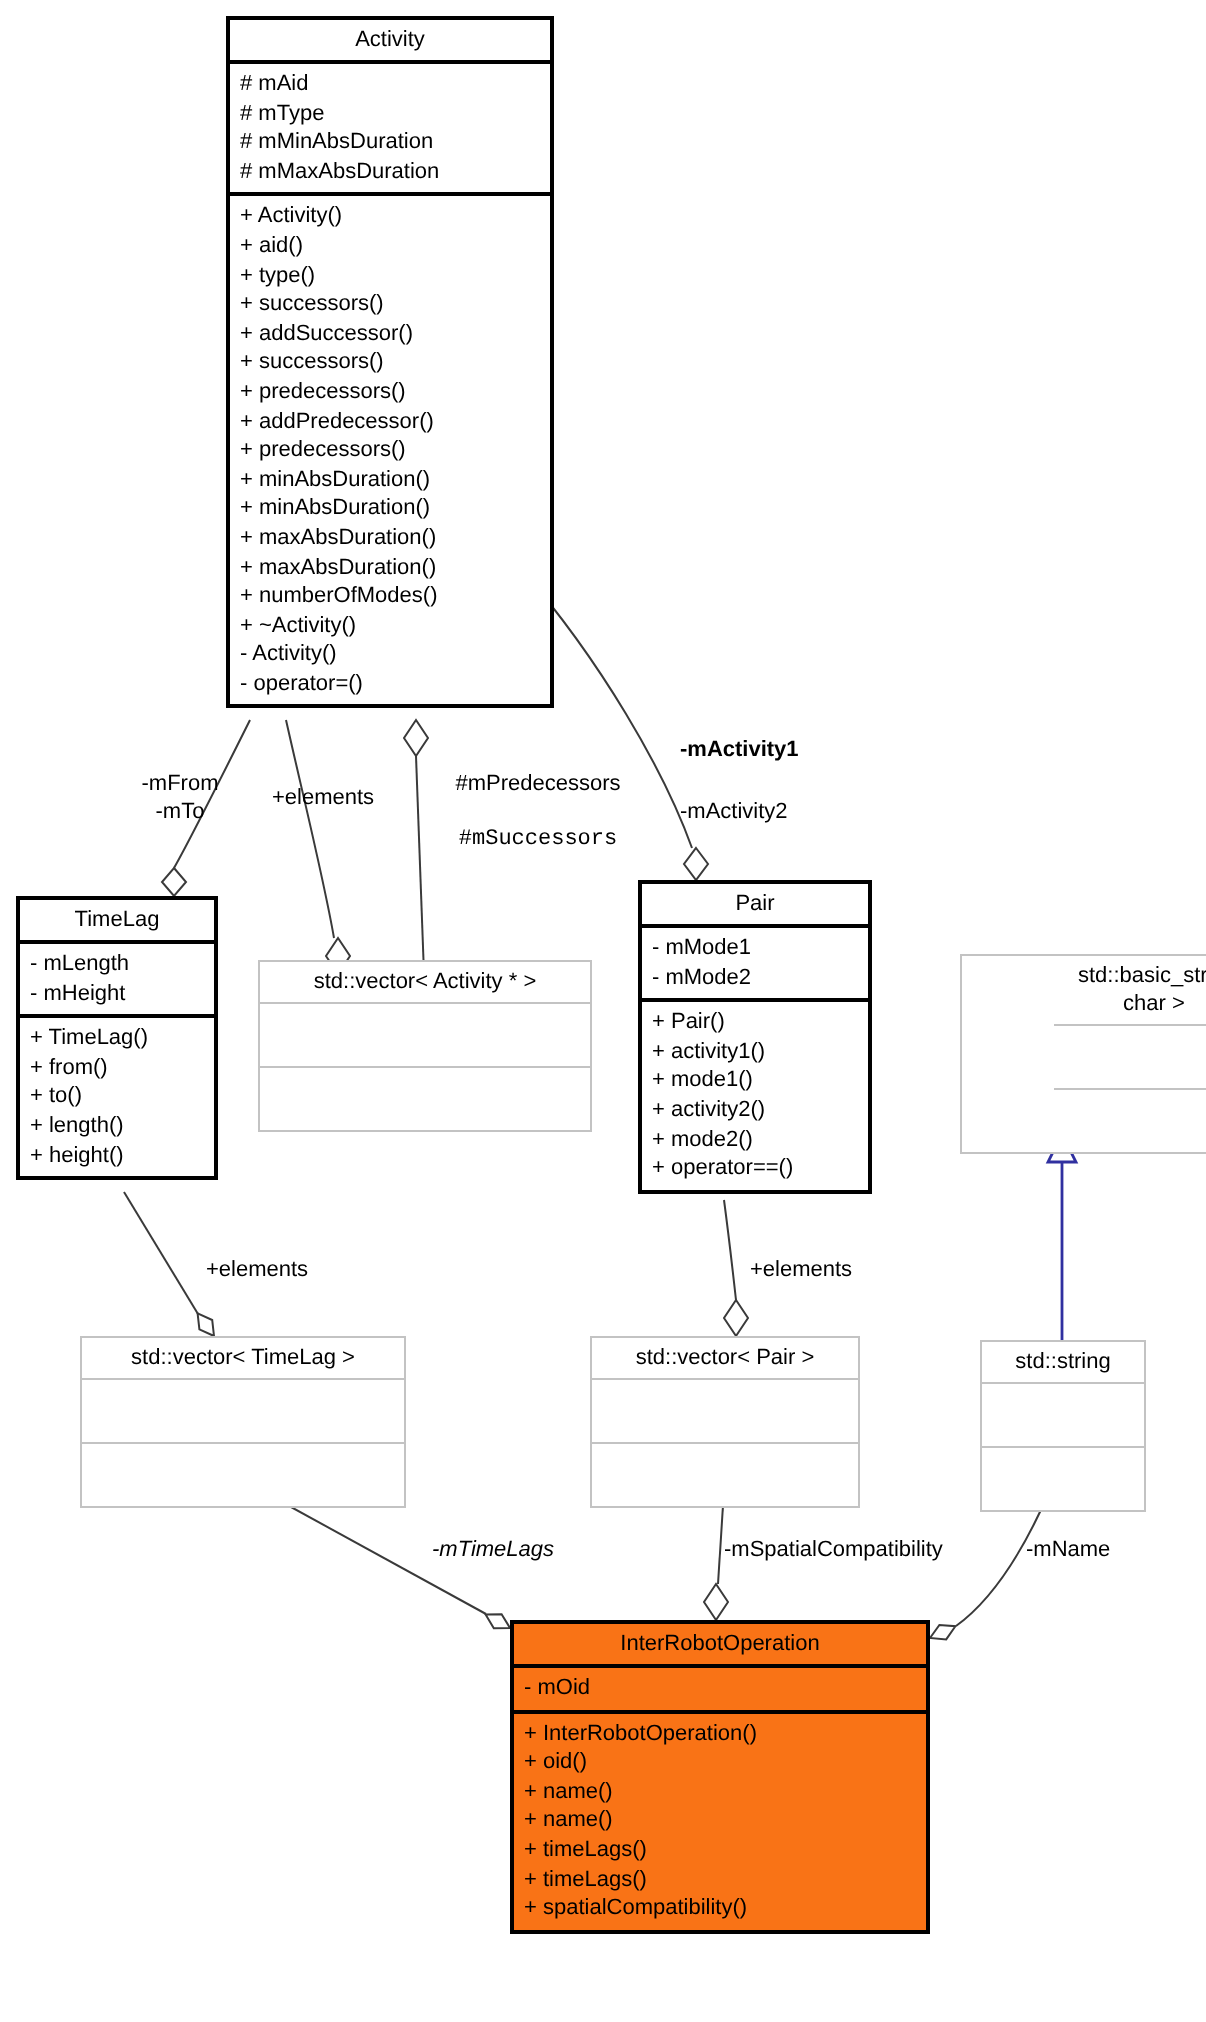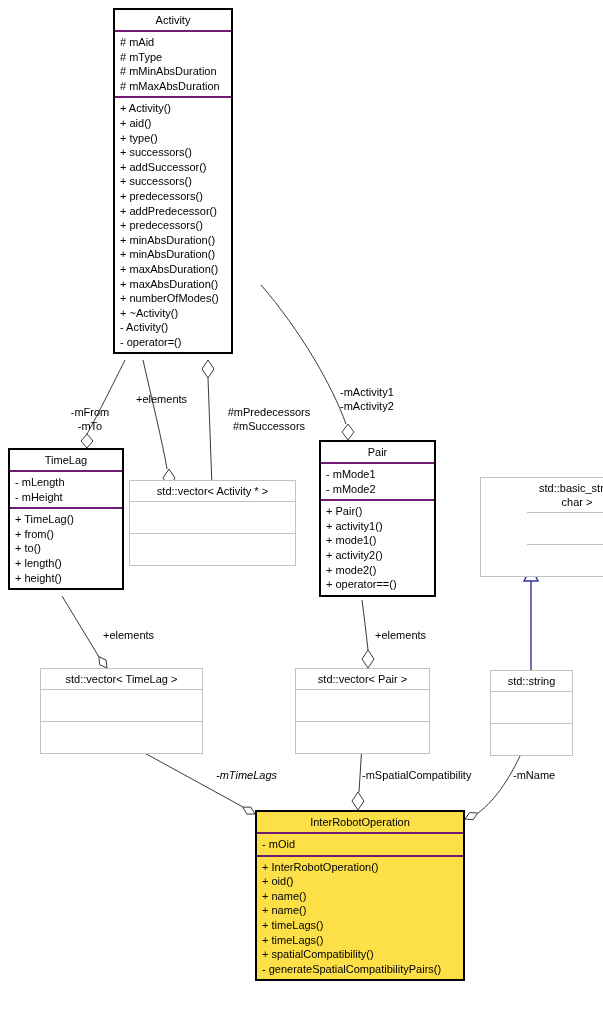--- a/index.html
+++ b/index.html
@@ -1,28 +1,28 @@
 <!DOCTYPE html>
 <html><head>
 <meta charset="utf-8">
 <style>
   html,body{margin:0;padding:0;background:#fff;}
   .canvas{position:relative;width:603px;height:1011px;background:#ffffff;
           font-family:"Liberation Sans",sans-serif;font-size:11px;color:#000;overflow:hidden;}
   svg.edges{position:absolute;left:0;top:0;width:603px;height:1011px;}
   .box{position:absolute;background:#ffffff;border:2px solid #000;box-sizing:border-box;}
   .box.ext{border:1px solid #c3c3c3;}
-  .box.hl{background:#fde047;}
+  .box.hl{background:#f97316;}
   .title{text-align:center;padding:3px 4px;line-height:14px;}
-  .sec{border-top:2px solid #701a75;padding:3px 5px;line-height:14.6px;}
+  .sec{border-top:2px solid #000000;padding:3px 5px;line-height:14.6px;}
   .ext .sec{border-top:1px solid #c3c3c3;}
   .empty{height:25px;}
   .wrapsec{overflow-wrap:anywhere;}
   .elabel{position:absolute;white-space:nowrap;line-height:14px;}
-  .elabel.c{text-align:center;margin-top:20px;}
+  .elabel.c{text-align:center;}
 </style>
 </head>
 <body>
 
 <div class="canvas">
 
   <svg class="edges" viewBox="0 0 603 1011">
     <g fill="none" stroke-width="1" stroke="#3a3a3a">
 
       <path d="M125,360 C110,390 95,420 87,434"></path>
@@ -51,21 +51,21 @@
 
       <path d="M525,745 C512,775 496,800 478,813"></path>
       <polygon points="465,819 469.7,812.5 477.7,813.1 473.1,819.7" fill="#ffffff"></polygon>
     </g>
     <g fill="none" stroke-width="1.4" stroke="#3030a0">
       <path d="M531,670 L531,581"></path>
       <polygon points="531,567 524,581 538,581" fill="#ffffff"></polygon>
     </g>
   </svg>
 
-  <div class="box" style="left:113px;top:8px;width:120px;">
+  <div class="box" style="left:113px;top:8px;width:164px;">
     <div class="title">Activity</div>
     <div class="sec">
       <div># mAid</div>
       <div># mType</div>
       <div># mMinAbsDuration</div>
       <div># mMaxAbsDuration</div>
     </div>
     <div class="sec">
       <div>+ Activity()</div>
       <div>+ aid()</div>
@@ -80,21 +80,21 @@
       <div>+ minAbsDuration()</div>
       <div>+ maxAbsDuration()</div>
       <div>+ maxAbsDuration()</div>
       <div>+ numberOfModes()</div>
       <div>+ ~Activity()</div>
       <div>- Activity()</div>
       <div>- operator=()</div>
     </div>
   </div>
 
-  <div class="box" style="left:8px;top:448px;width:116px;">
+  <div class="box" style="left:8px;top:448px;width:101px;">
     <div class="title">TimeLag</div>
     <div class="sec">
       <div>- mLength</div>
       <div>- mHeight</div>
     </div>
     <div class="sec">
       <div>+ TimeLag()</div>
       <div>+ from()</div>
       <div>+ to()</div>
       <div>+ length()</div>
@@ -154,30 +154,29 @@
       <div>- mOid</div>
     </div>
     <div class="sec wrapsec">
       <div>+ InterRobotOperation()</div>
       <div>+ oid()</div>
       <div>+ name()</div>
       <div>+ name()</div>
       <div>+ timeLags()</div>
       <div>+ timeLags()</div>
       <div>+ spatialCompatibility()</div>
-      <div>- generateSpatialCompatibilityPairs()</div>
     </div>
   </div>
 
   <div class="elabel c" style="left:66px;top:385px;width:48px;">-mFrom</div>
   <div class="elabel c" style="left:66px;top:399px;width:48px;">-mTo</div>
   <div class="elabel" style="left:136px;top:392px;">+elements</div>
   <div class="elabel c" style="left:216px;top:385px;width:106px;">#mPredecessors</div>
-  <div class="elabel c" style="left:216px;top:399px;width:106px;">#mSuccessors</div>
-  <div class="elabel" style="left:340px;top:385px;">-mActivity1</div>
+  <div class="elabel c" style="left:216px;top:413px;width:106px;font-family:Liberation Mono, monospace;">#mSuccessors</div>
+  <div class="elabel" style="left:340px;top:368px;font-weight:bold;">-mActivity1</div>
   <div class="elabel" style="left:340px;top:399px;">-mActivity2</div>
   <div class="elabel" style="left:103px;top:628px;">+elements</div>
   <div class="elabel" style="left:375px;top:628px;">+elements</div>
   <div class="elabel" style="left:216px;top:768px;font-style:italic;">-mTimeLags</div>
   <div class="elabel" style="left:362px;top:768px;">-mSpatialCompatibility</div>
   <div class="elabel" style="left:513px;top:768px;text-align:center;">-mName</div>
 
 </div>
 
 </body></html>

